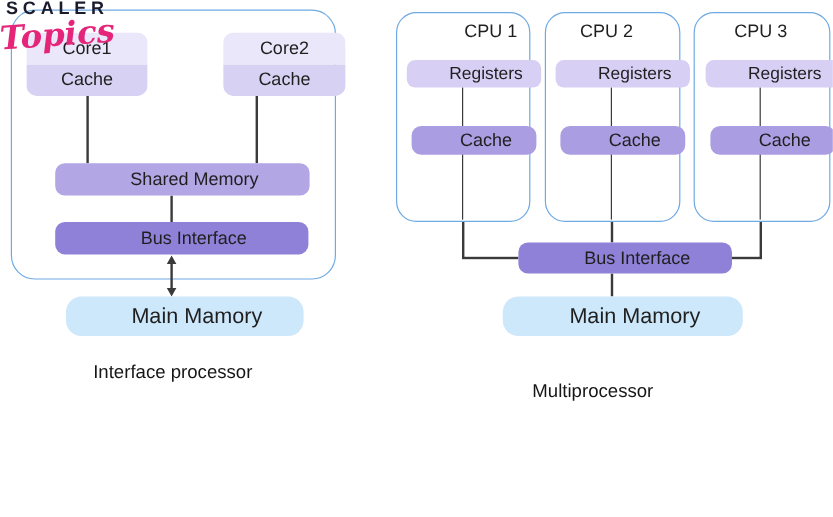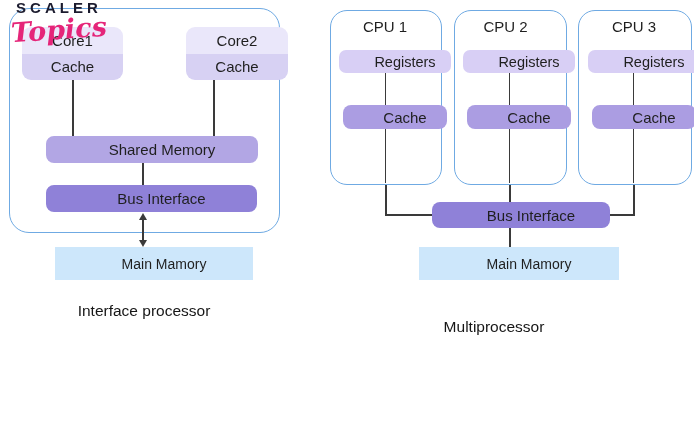--- a/index.html
+++ b/index.html
@@ -39,21 +39,21 @@
     display: flex; align-items: center; justify-content: center;
     font-size: 15px;
   }
   .core-top { background: var(--core-top, #eae7fa); }
   .core-bottom { background: var(--core-cache, #d7d1f3); }
 
   .shared-memory { background: var(--shared-memory, #b2a6e4); border-radius: 8px; }
   .bus { background: var(--bus-interface, #8f81d8); border-radius: 8px; }
   .registers-box { background: var(--registers, #d8cff5); border-radius: 7px; font-size: 14.5px; }
   .cache-box { background: var(--cache-box, #ab9de2); border-radius: 8px; font-size: 15px; }
-  .main-memory { background: var(--main-memory, #cde7fb); border-radius: 0; font-size: 14px; }
+  .main-memory { background: var(--main-memory, #cde7fb); border-radius: 13px; font-size: 18px; }
 
   .cpu-title {
     position: absolute;
     text-align: center;
     font-size: 15px;
     color: var(--text, #1f1f1f);
   }
   .caption {
     position: absolute;
     text-align: center;
@@ -70,21 +70,21 @@
     border-left: 4.5px solid transparent; border-right: 4.5px solid transparent;
     border-bottom: 7px solid var(--line, #1a1a1a);
   }
   .arrow-shaft { width: 1.5px; flex: 1; background: var(--line, #1a1a1a); }
   .arrow-head-down {
     width: 0; height: 0;
     border-left: 4.5px solid transparent; border-right: 4.5px solid transparent;
     border-top: 7px solid var(--line, #1a1a1a);
   }
 
-  .logo { position: absolute; left: 0; top: 363; width: 694; text-align: center; line-height: 1; padding-left: 11px; }
+  .logo { position: absolute; left: 0; top: 363; width: 694; text-align: center; line-height: 1; }
   .logo-brand {
     font-size: 15px; font-weight: bold; letter-spacing: 4px;
     color: var(--logo-dark, #1b1b2e);
   }
   .logo-product {
     margin-top: 1px;
     font-family: "DejaVu Serif", serif;
     font-style: italic; font-weight: bold;
     font-size: 27px;
     color: var(--logo-pink, #e52579);
@@ -129,21 +129,21 @@
 <div>
 
   <div class="vline" style="left:385px; top:73px; height:142px;"></div>
   <div class="vline" style="left:509px; top:73px; height:129px;"></div>
   <div class="vline" style="left:633px; top:73px; height:142px;"></div>
   <div class="hline" style="left:385px; top:214px; width:47px;"></div>
   <div class="hline" style="left:590px; top:214px; width:45px;"></div>
   <div class="vline" style="left:509px; top:228px; height:19px;"></div>
 
   <div class="panel cpu-panel" style="left:330px; top:10px; width:110px; height:173px; background:#fff;"></div>
-  <div class="cpu-title" style="left:330px; top:18px; width:110px;">CPU 1</div>
+  <div class="cpu-title" style="left:330px; top:18px; width:110px;padding-left:24px;">CPU 1</div>
   <div class="box registers-box" style="left:339px; top:50px; width:92px; height:23px;">Registers</div>
   <div class="vline" style="left:384.5px; top:73px; height:110px;"></div>
   <div class="box cache-box" style="left:343px; top:105px; width:84px; height:24px;">Cache</div>
 
   <div class="panel cpu-panel" style="left:454px; top:10px; width:111px; height:173px; background:#fff;"></div>
   <div class="cpu-title" style="left:454px; top:18px; width:103px;">CPU 2</div>
   <div class="box registers-box" style="left:463px; top:50px; width:92px; height:23px;">Registers</div>
   <div class="vline" style="left:508.5px; top:73px; height:110px;"></div>
   <div class="box cache-box" style="left:467px; top:105px; width:84px; height:24px;">Cache</div>
 

